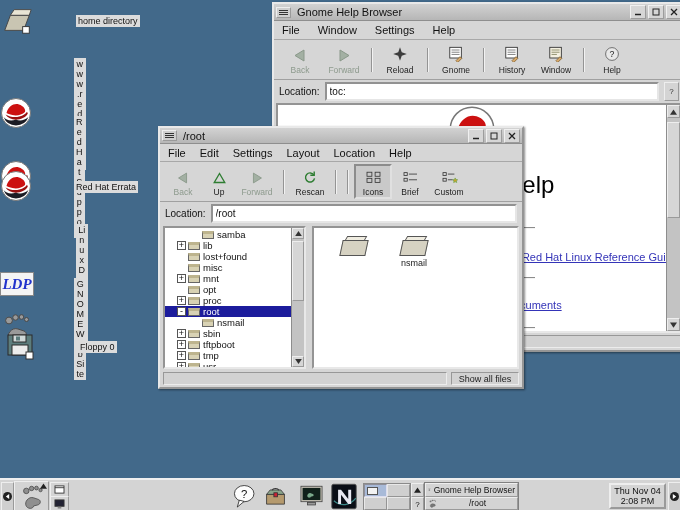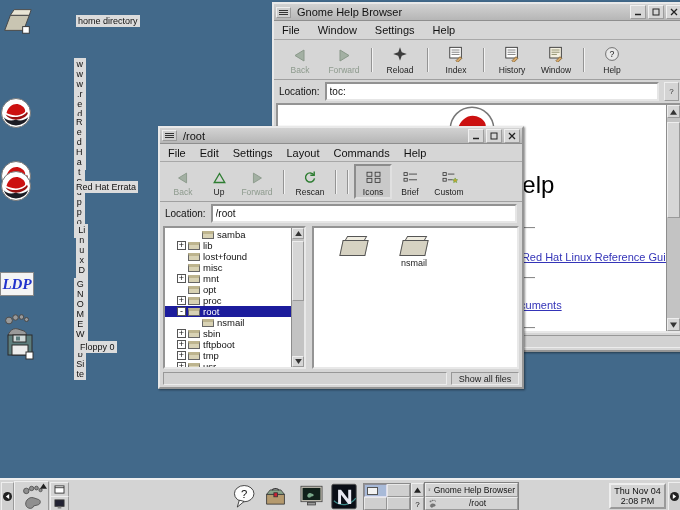--- a/index.html
+++ b/index.html
@@ -225,21 +225,21 @@
     </div>
     <div class="tsep"></div>
     <div class="tbtn">
       <span><svg width="18" height="16" viewBox="0 0 20 18">
             <rect x="3" y="1.5" width="13" height="12" fill="#fff" stroke="#333"></rect>
             <line x1="5" y1="4.5" x2="14" y2="4.5" stroke="#777"></line>
             <line x1="5" y1="7" x2="14" y2="7" stroke="#777"></line>
             <line x1="5" y1="9.5" x2="14" y2="9.5" stroke="#777"></line>
             <path d="M10 16.5 l4.5-4.5 2 2 -4.5 4.5 z" fill="#d8a868" stroke="#8a6a3a"></path>
           </svg></span>
-      <span class="lbl">Index</span>
+      <span class="lbl">Gnome</span>
     </div>
     <div class="tsep"></div>
     <div class="tbtn">
       <span><svg width="18" height="16" viewBox="0 0 20 18">
             <rect x="3" y="1.5" width="13" height="12" fill="#fff" stroke="#333"></rect>
             <line x1="5" y1="4.5" x2="14" y2="4.5" stroke="#777"></line>
             <line x1="5" y1="7" x2="14" y2="7" stroke="#777"></line>
             <line x1="5" y1="9.5" x2="14" y2="9.5" stroke="#777"></line>
             <path d="M10 16.5 l4.5-4.5 2 2 -4.5 4.5 z" fill="#d8a868" stroke="#8a6a3a"></path>
           </svg></span>
@@ -334,21 +334,21 @@
             <path d="M1 1 L7 7 M7 1 L1 7" stroke="#222" stroke-width="1.3"></path>
           </svg>
         </div>
     </div>
   </div>
   <div class="menubar" style="height:17px">
     <span class="mitem" style="margin-right:14px">File</span>
     <span class="mitem" style="margin-right:14px">Edit</span>
     <span class="mitem" style="margin-right:14px">Settings</span>
     <span class="mitem" style="margin-right:14px">Layout</span>
-    <span class="mitem" style="margin-right:14px">Commands</span>
+    <span class="mitem" style="margin-right:14px">Location</span>
     <span class="mitem">Help</span>
   </div>
   <div class="toolbar">
     <div class="tbtn disabled" style="min-width:30px">
       <span><svg width="16" height="12" viewBox="0 0 18 13">
             <path d="M13 1 L4 6.5 L13 12 Z" fill="#a3b0a3" stroke="#8a988a"></path>
           </svg></span>
       <span class="lbl">Back</span>
     </div>
     <div class="tbtn" style="min-width:26px">

